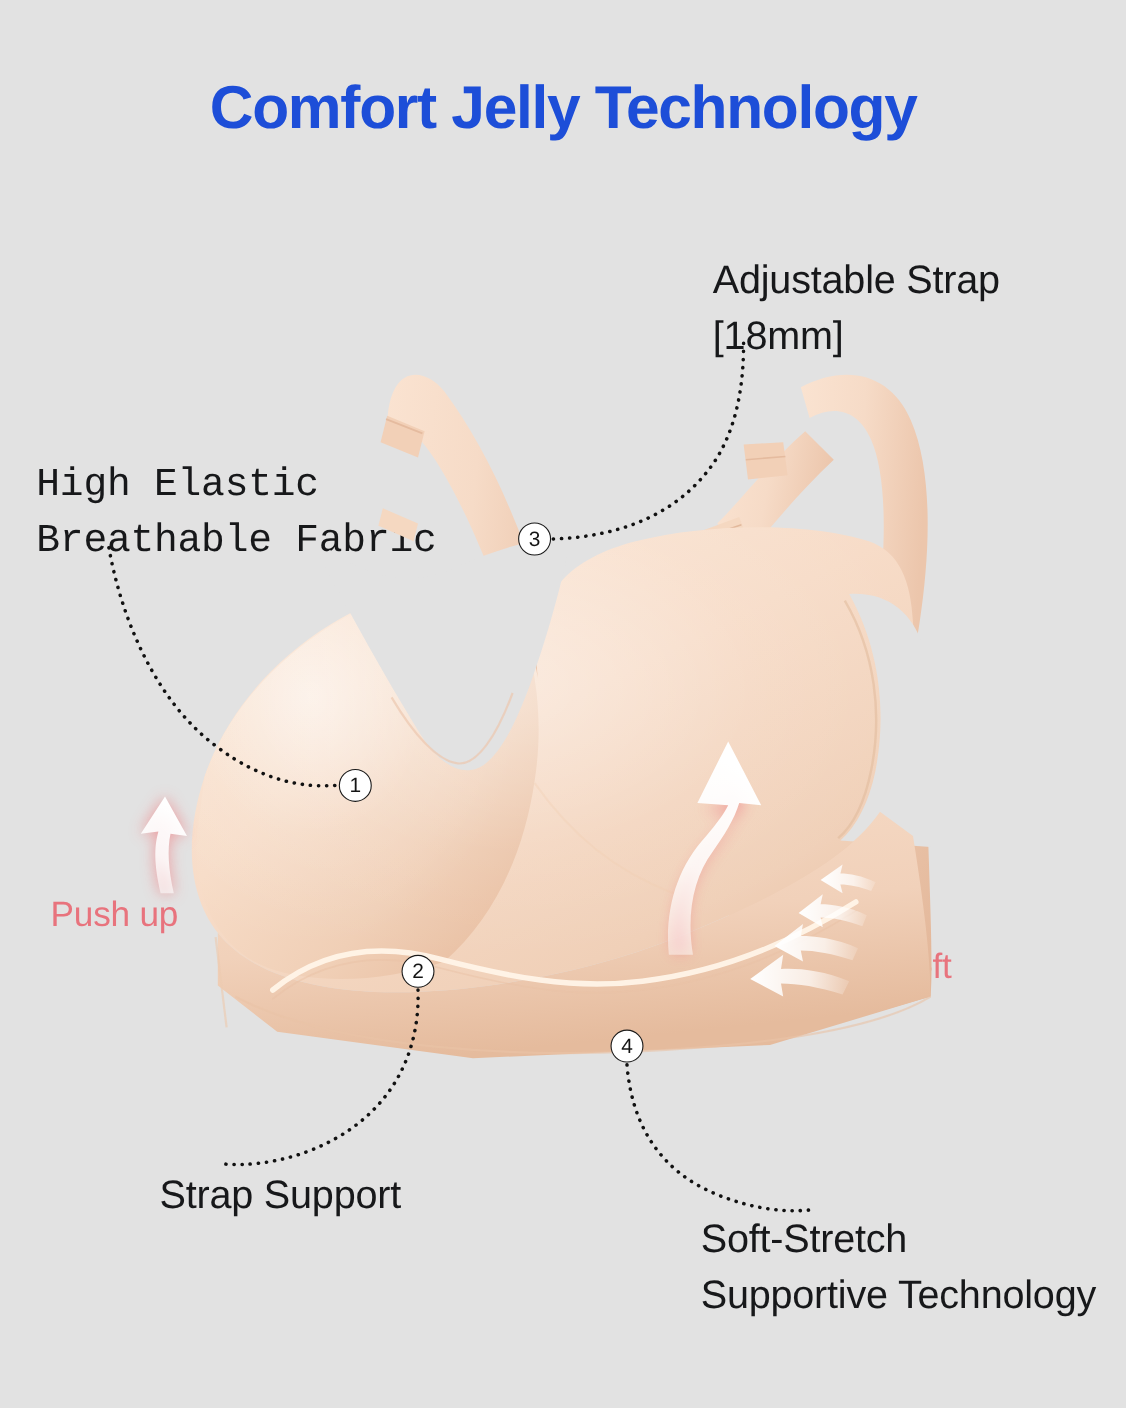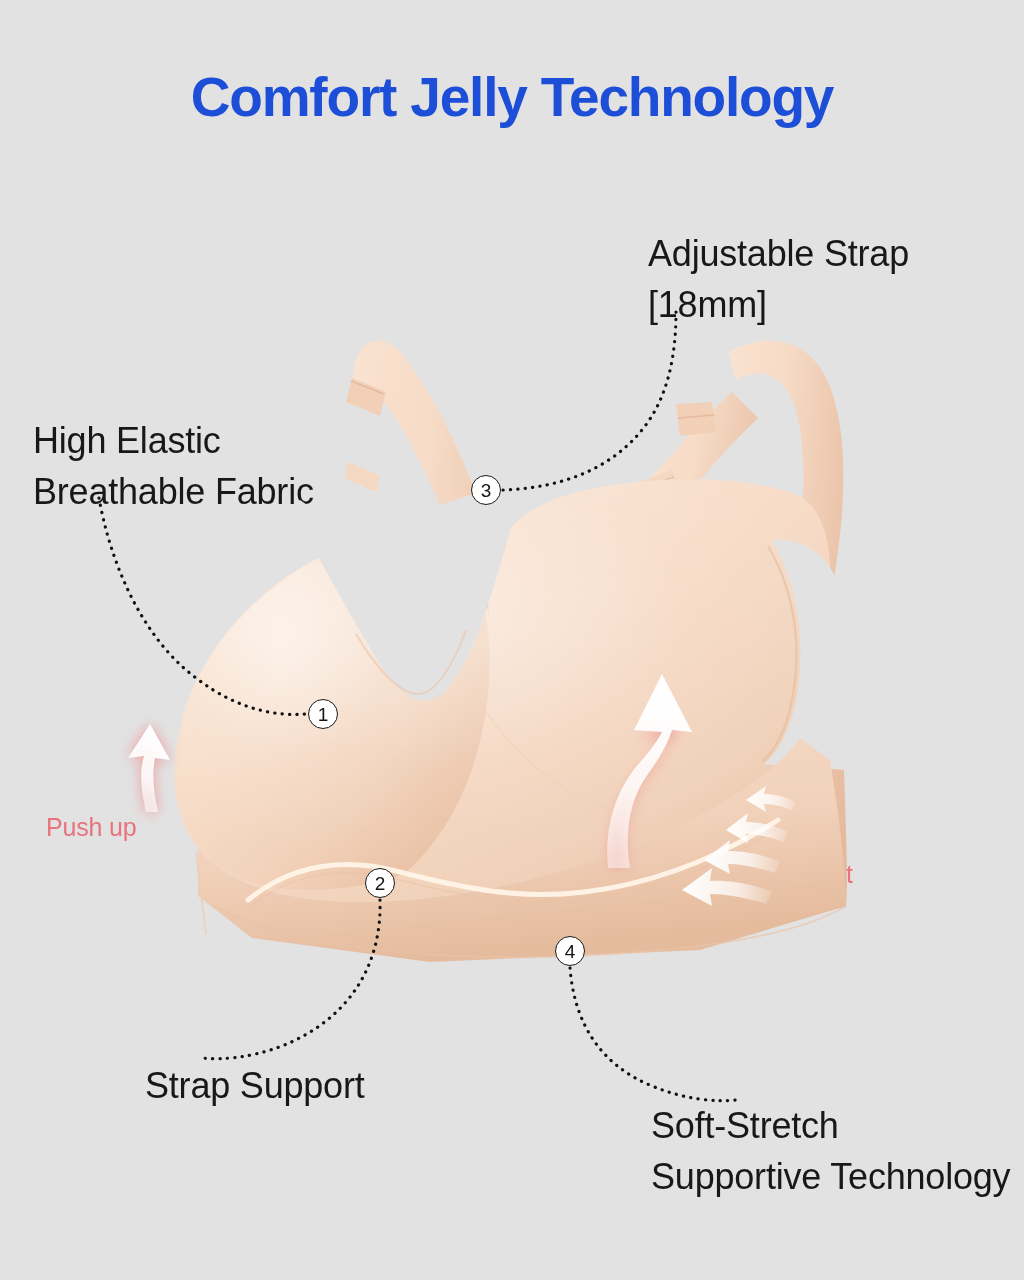--- a/index.html
+++ b/index.html
@@ -42,29 +42,29 @@
     font-size: 36px;
     font-weight: 400;
     color: #17181a;
     line-height: 1.42;
     letter-spacing: -0.2px;
     white-space: nowrap;
   }
   .callout .ln { display: block; }
 
   #callout-strap   { left: 648px; top: 228px; }
-  #callout-fabric  { left: 33px;  top: 415px; }
+  #callout-fabric  { left: 33px;  top: 415px; font-family: Liberation Mono, monospace; }
   #callout-wtype   { left: 145px; top: 1060px; }
   #callout-underband { left: 637px; top: 1100px; }
 
   
   .accent-label {
     position: absolute;
     font-family: "Liberation Sans", sans-serif;
-    font-size: 25px;
+    font-size: 32px;
     font-weight: 400;
     letter-spacing: -0.2px;
     white-space: nowrap;
   }
   #accent-pushup { left: 46px;  top: 813px; }
   #accent-soft   { left: 809px; top: 860px; }
 
   
   .marker {
     position: absolute;
@@ -431,21 +431,21 @@
 
   <div class="callout" id="callout-fabric" style="color: rgb(23, 24, 26);">
     <span class="ln">High Elastic</span>
     <span class="ln">Breathable Fabric</span>
   </div>
 
   <div class="callout" id="callout-wtype" style="color: rgb(23, 24, 26);">
     <span class="ln">Strap Support</span>
   </div>
 
-  <div class="callout" id="callout-underband" style="color: rgb(23, 24, 26); margin-left: 14px;">
+  <div class="callout" id="callout-underband" style="color: rgb(23, 24, 26);">
     <span class="ln">Soft-Stretch</span>
     <span class="ln">Supportive Technology</span>
   </div>
 
   <div class="accent-label" id="accent-pushup" style="color: rgb(232, 115, 125);">Push up</div>
   <div class="accent-label" id="accent-soft" style="color: rgb(232, 115, 125);">Soft</div>
 
 </div>
 
 </body></html>

